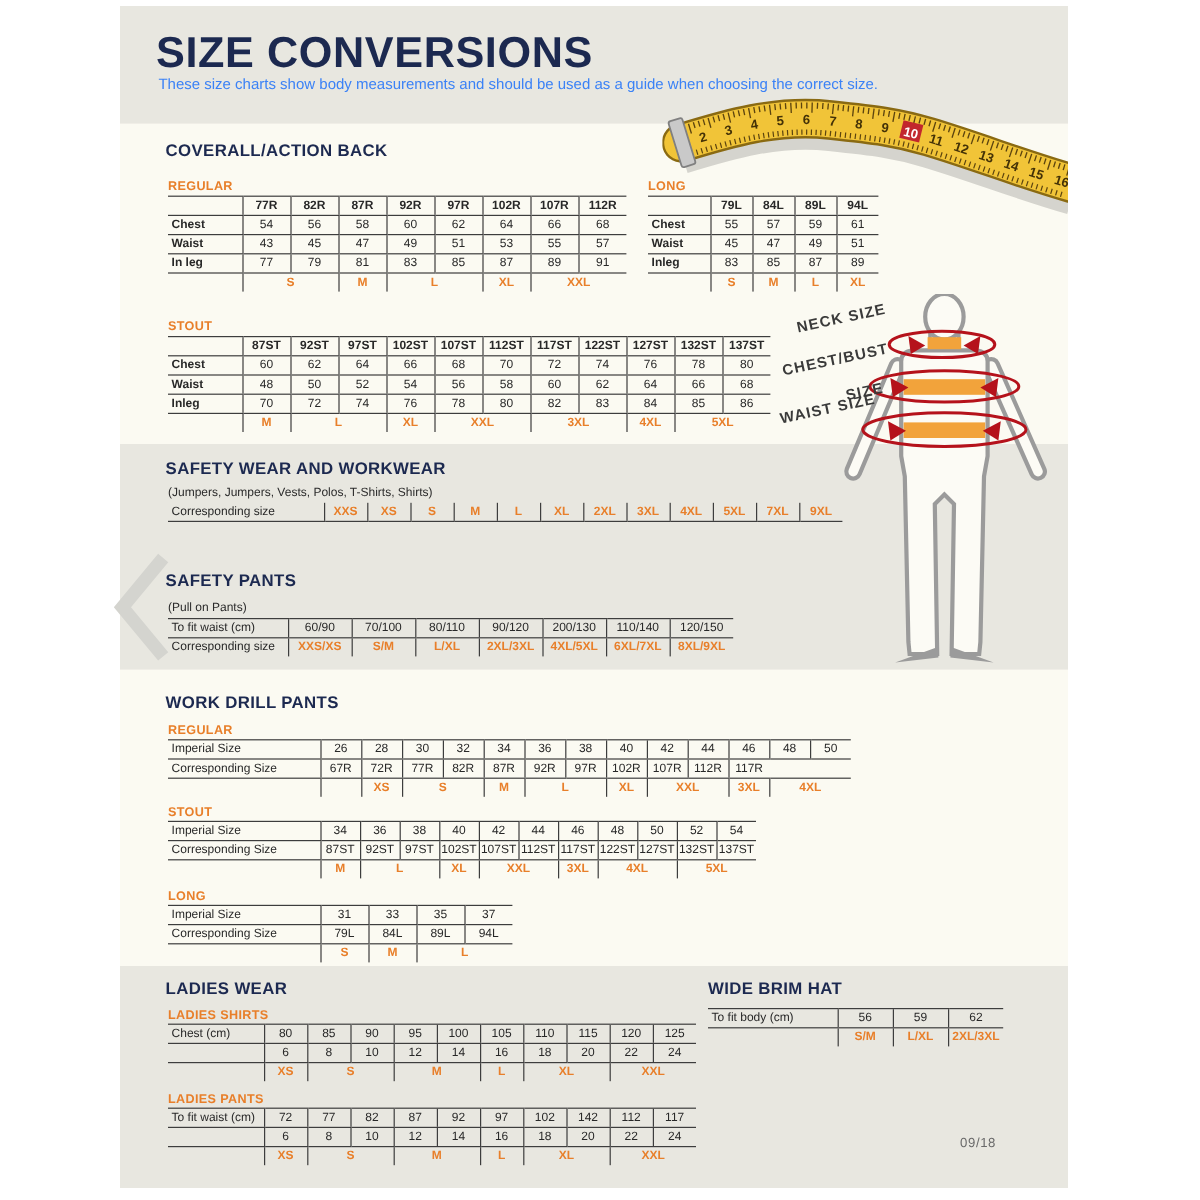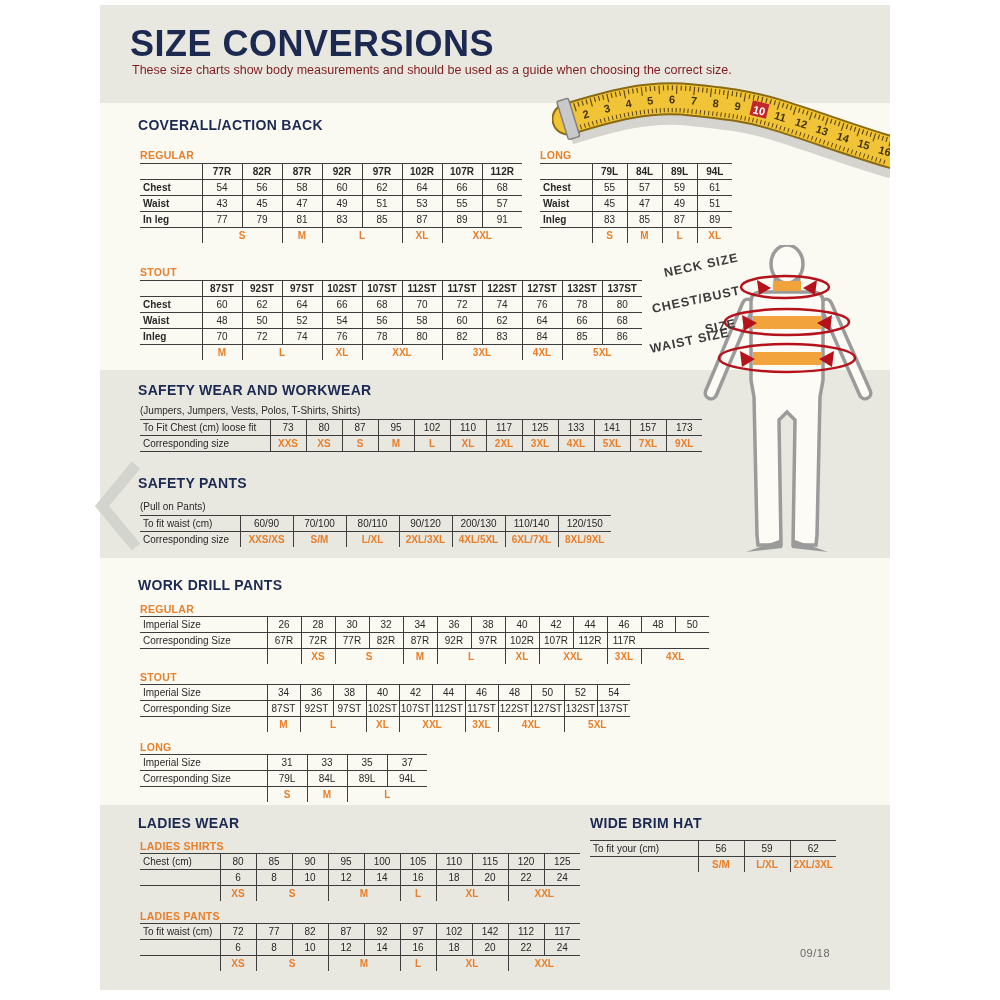--- a/index.html
+++ b/index.html
@@ -6,21 +6,21 @@
   *{box-sizing:border-box;}
   .canvas{position:relative;width:1000px;height:1000px;background:#ffffff;overflow:hidden;
           font-family:"Liberation Sans",sans-serif;}
   .page{position:absolute;left:100px;top:5px;width:790px;height:985px;background:#fbfaf2;overflow:hidden;}
   .band{position:absolute;left:0;right:0;background:#e8e7e0;z-index:0;}
   .band.b1{top:0;height:98px;}
   .band.b3{top:365px;height:188px;}
   .band.b5{top:800px;bottom:0;}
   .abs{position:absolute;z-index:2;}
   .title{font-size:36px;font-weight:bold;color:#1c2950;letter-spacing:.5px;}
-  .subtitle{font-size:12.5px;color:#7f1d1d;}
+  .subtitle{font-size:12.5px;color:#3b82f6;}
   .h2{font-size:14px;font-weight:bold;color:#1c2950;letter-spacing:.3px;}
   .sublab{font-size:10.5px;font-weight:bold;color:#e87f2a;letter-spacing:.3px;}
   .note{font-size:10px;color:#2b2b2b;}
   .footer{font-size:11px;color:#6a6a6a;letter-spacing:.5px;}
   .caption{font-size:11px;color:#333;line-height:1.35;white-space:pre-line;}
   .stable{position:absolute;z-index:2;}
   .stable table{border-collapse:collapse;table-layout:fixed;}
   .stable td{font-size:10px;color:#282828;text-align:center;padding:0;height:15px;line-height:15px;white-space:nowrap;}
   .stable tr.dr td{border-bottom:1px solid #3d3d3d;}
   .stable tr.first td{border-top:1px solid #3d3d3d;}
@@ -446,35 +446,20 @@
             <col style="width:36px">
             <col style="width:36px">
             <col style="width:36px">
             <col style="width:36px">
             <col style="width:36px">
             <col style="width:36px">
             <col style="width:36px">
             <col style="width:36px">
           </colgroup>
           <tbody>
-            <tr class="dr first">
-              <td class="lbl">To Fit Chest (cm) loose fit</td>
-              <td class="dv">73</td>
-              <td class="dv">80</td>
-              <td class="dv">87</td>
-              <td class="dv">95</td>
-              <td class="dv">102</td>
-              <td class="dv">110</td>
-              <td class="dv">117</td>
-              <td class="dv">125</td>
-              <td class="dv">133</td>
-              <td class="dv">141</td>
-              <td class="dv">157</td>
-              <td class="dv">173</td>
-            </tr>
             <tr class="dr">
               <td class="lbl">Corresponding size</td>
               <td class="dv or">XXS</td>
               <td class="dv or">XS</td>
               <td class="dv or">S</td>
               <td class="dv or">M</td>
               <td class="dv or">L</td>
               <td class="dv or">XL</td>
               <td class="dv or">2XL</td>
               <td class="dv or">3XL</td>
@@ -804,21 +789,21 @@
     <div class="stable" style="left: 490px; top: 835px; width: 248px;">
         <table>
           <colgroup>
             <col style="width:108px">
             <col style="width:46px">
             <col style="width:46px">
             <col style="width:46px">
           </colgroup>
           <tbody>
             <tr class="dr first">
-              <td class="lbl">To fit your (cm)</td>
+              <td class="lbl">To fit body (cm)</td>
               <td class="dv">56</td>
               <td class="dv">59</td>
               <td class="dv">62</td>
             </tr>
             <tr class="dr">
               <td class="lbl noline"></td>
               <td class="dv or noline">S/M</td>
               <td class="dv or noline">L/XL</td>
               <td class="dv or noline">2XL/3XL</td>
             </tr>

